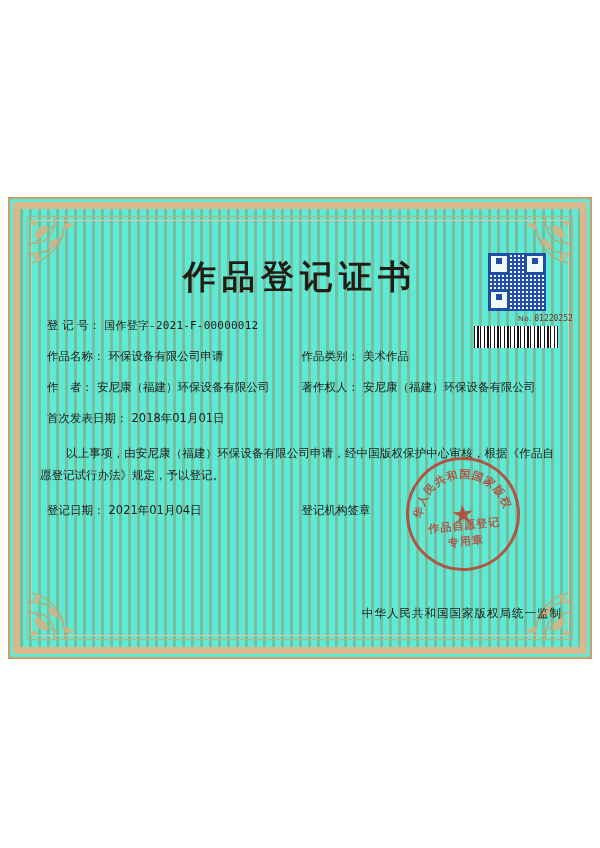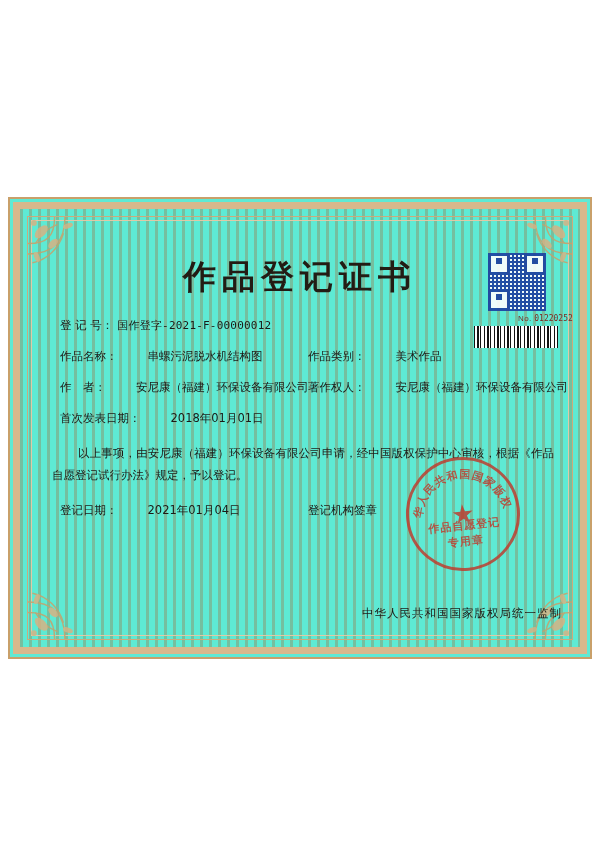--- a/index.html
+++ b/index.html
@@ -157,55 +157,55 @@
     background-image:
       repeating-linear-gradient(90deg,
         #111 0 1px, #fff 1px 3px,
         #111 3px 5px, #fff 5px 6px,
         #111 6px 7px, #fff 7px 10px);
   }
 
   
   .rows {
     margin-top: 18px;
-    padding-left: 22px;
+    padding-left: 9px;
     padding-right: 6px;
     font-family: "DejaVu Sans", "Liberation Sans", sans-serif;
     font-size: 11.5px;
     color: #1d1a16;
   }
   .row {
     display: flex;
     align-items: baseline;
     margin-bottom: 16px;
   }
   .field {
     display: flex;
     align-items: baseline;
   }
-  .field.half { width: 50%; gap: 26px; }
+  .field.half { width: 50%; }
   .lbl {
     color: #1d1a16;
     white-space: nowrap;
     font-size: 11.5px;
   }
   .val {
     margin-left: 4px;
     white-space: nowrap;
     font-size: 11.5px;
   }
   .val.mono {
     font-family: "DejaVu Sans Mono", monospace;
     font-size: 11px;
     letter-spacing: 0.2px;
   }
 
   #statement {
     margin-top: 4px;
-    padding: 0 8px 0 14px;
+    padding: 0 8px 0 2px;
     font-size: 11.5px;
     line-height: 1.95;
     color: #1d1a16;
     text-align: justify;
   }
   #statement .indent { display: inline-block; width: 26px; }
 
   #row-sign {
     margin-top: 16px;
   }
@@ -375,21 +375,21 @@
       <div class="row">
         <div class="field">
           <span class="lbl">登 记 号：</span>
           <span class="val mono">国作登字-2021-F-00000012</span>
         </div>
       </div>
 
       <div class="row">
         <div class="field half">
           <span class="lbl">作品名称：</span>
-          <span class="val">串螺污泥脱水机结构图</span>
+          <span class="val">环保设备有限公司申请</span>
         </div>
         <div class="field half">
           <span class="lbl">作品类别：</span>
           <span class="val">美术作品</span>
         </div>
       </div>
 
       <div class="row">
         <div class="field half">
           <span class="lbl">作　者：</span>

